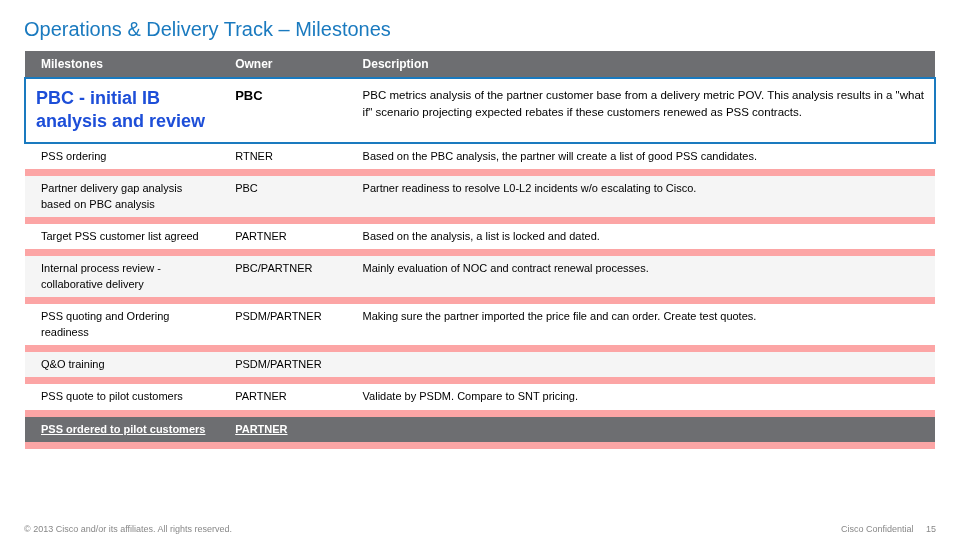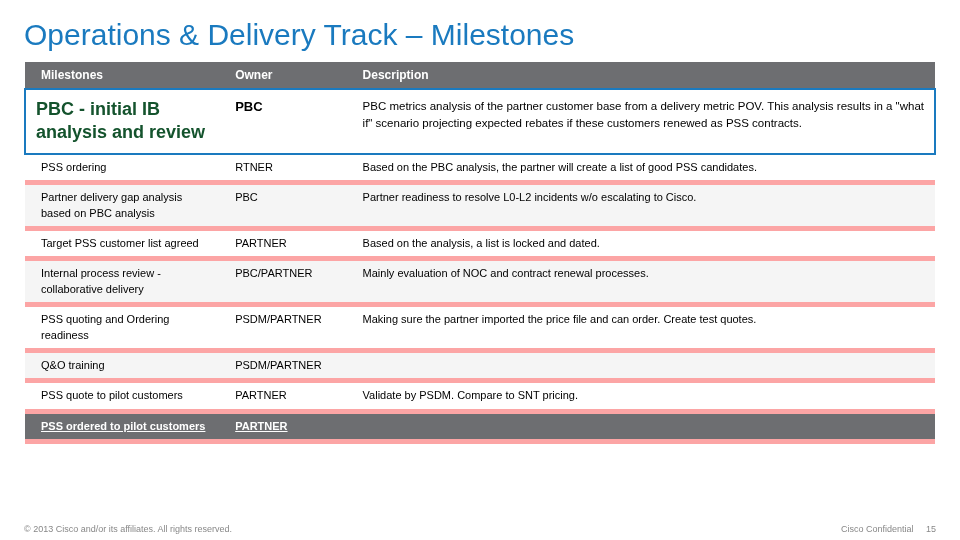--- a/index.html
+++ b/index.html
@@ -7,21 +7,21 @@
       font-family: Arial, sans-serif;
       background: #ffffff;
       width: 960px;
       height: 540px;
       overflow: hidden;
       position: relative;
     }
 
     .page-title {
       color: #1a7abf;
-      font-size: 30px;
+      font-size: 20px;
       font-weight: 300;
       padding: 18px 24px 10px 24px;
     }
 
     .table-wrapper {
       padding: 0 24px;
     }
 
     table {
       width: 100%;
@@ -35,21 +35,21 @@
     }
 
     thead th {
       padding: 6px 10px;
       text-align: left;
       font-weight: 600;
       font-size: 12px;
     }
 
     tbody tr {
-      border-bottom: 5px solid #fca5a5;
+      border-bottom: 7px solid #fca5a5;
     }
 
     tbody tr:nth-child(odd) {
       background: #f5f5f5;
     }
 
     tbody tr:nth-child(even) {
       background: #ffffff;
     }
 
@@ -68,21 +68,21 @@
       border: 2px solid #1a7abf;
     }
 
     .highlight-row td {
       padding: 8px 10px;
     }
 
     .highlight-milestone {
       font-size: 18px;
       font-weight: bold;
-      color: #14532d;
+      color: #1d4ed8;
       line-height: 1.3;
     }
 
     .highlight-desc {
       font-size: 11.5px;
       color: #000000;
       line-height: 1.5;
     }
 
     .last-row {

